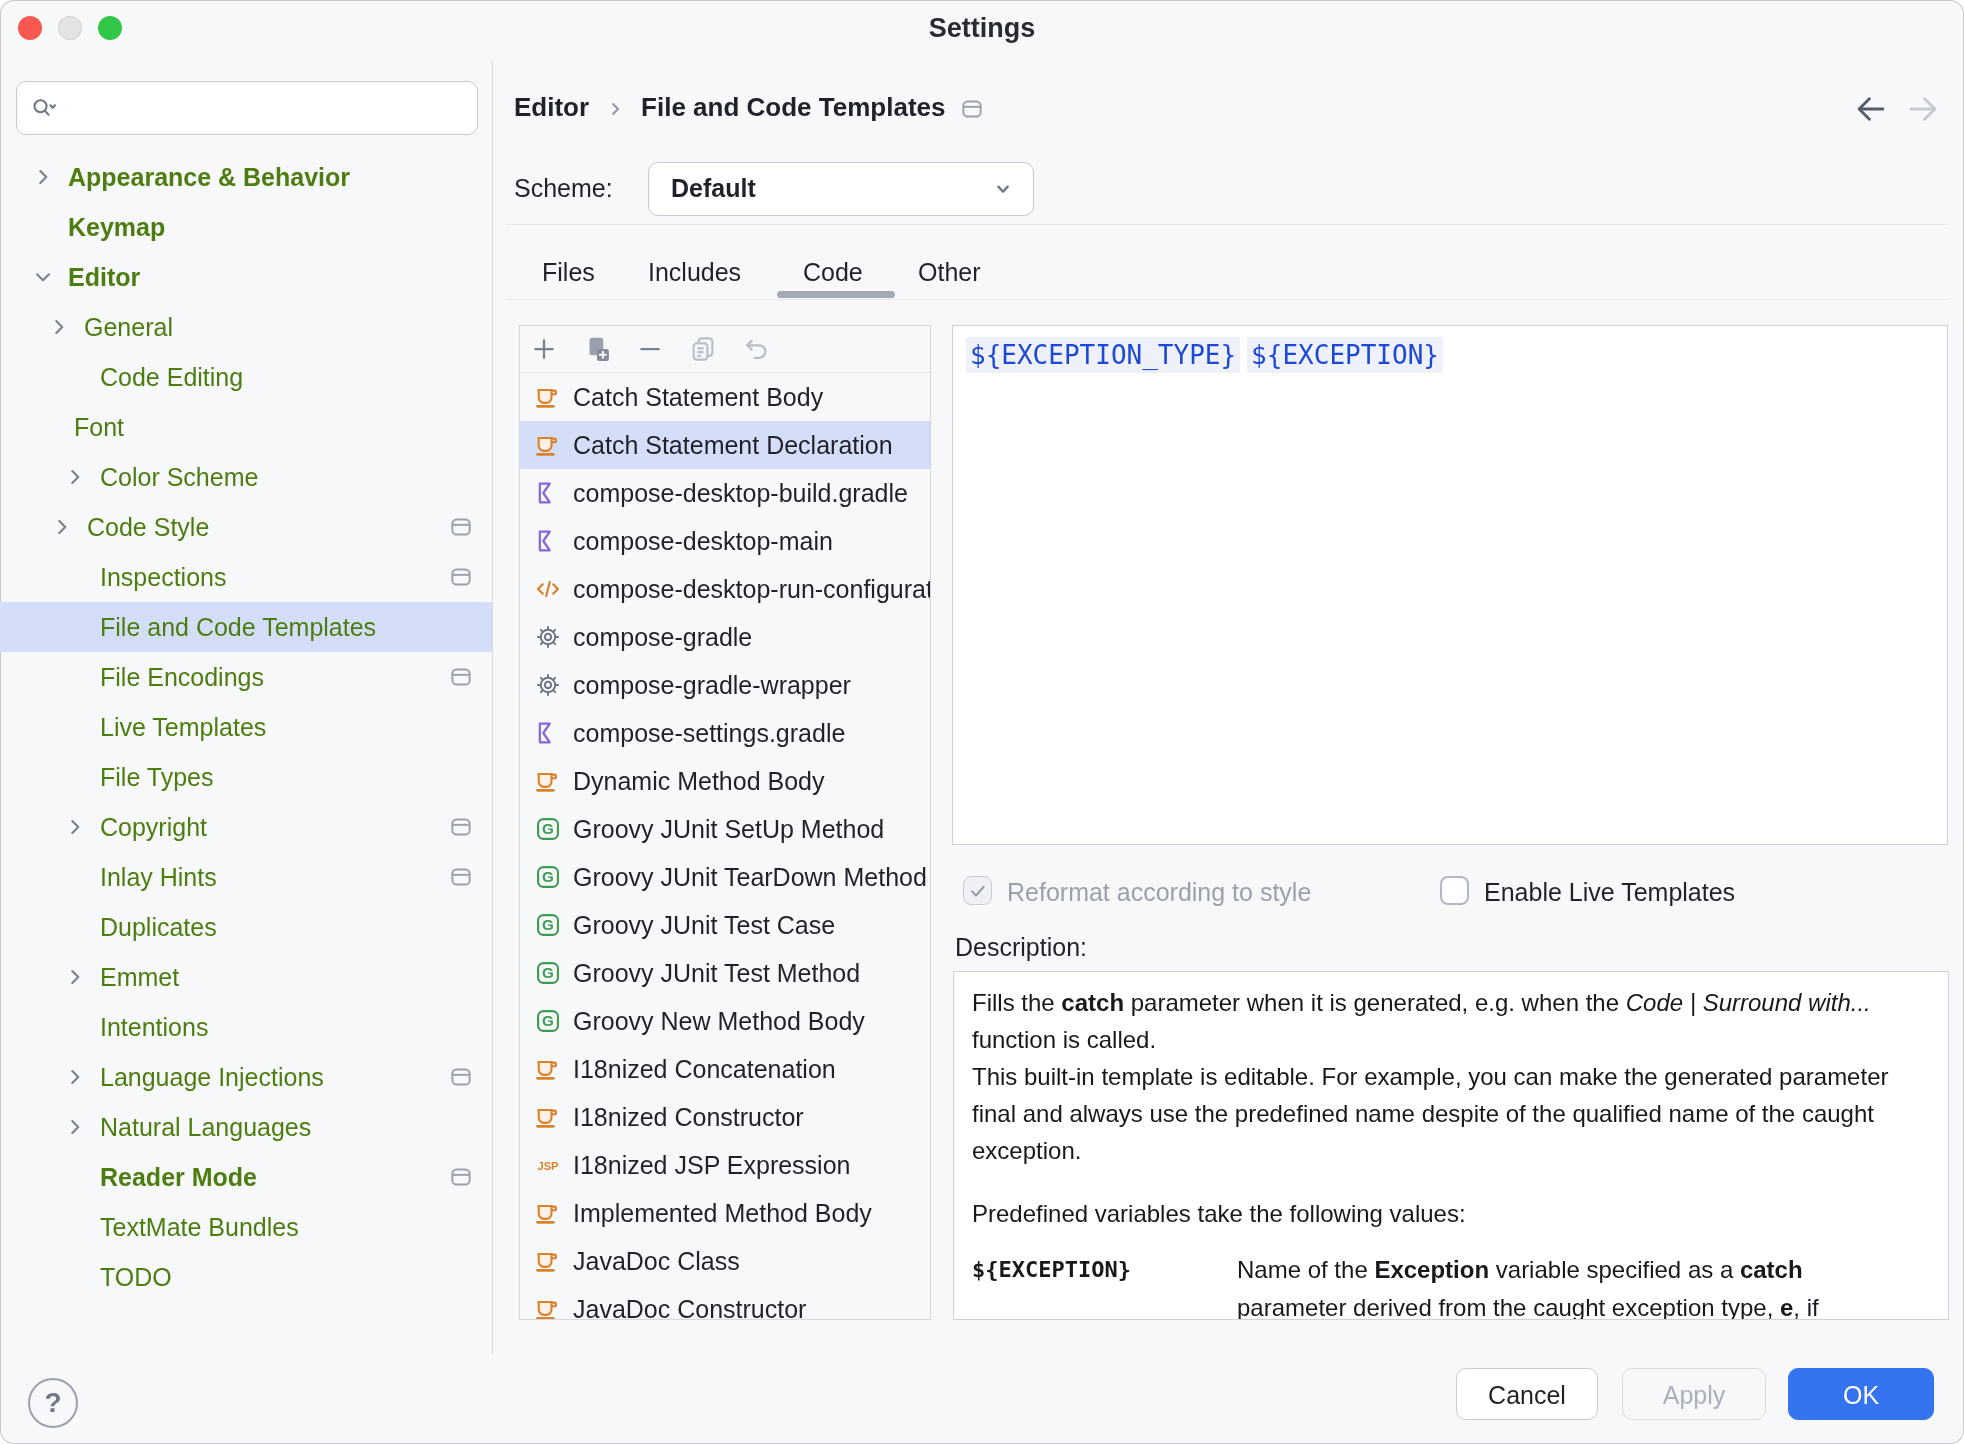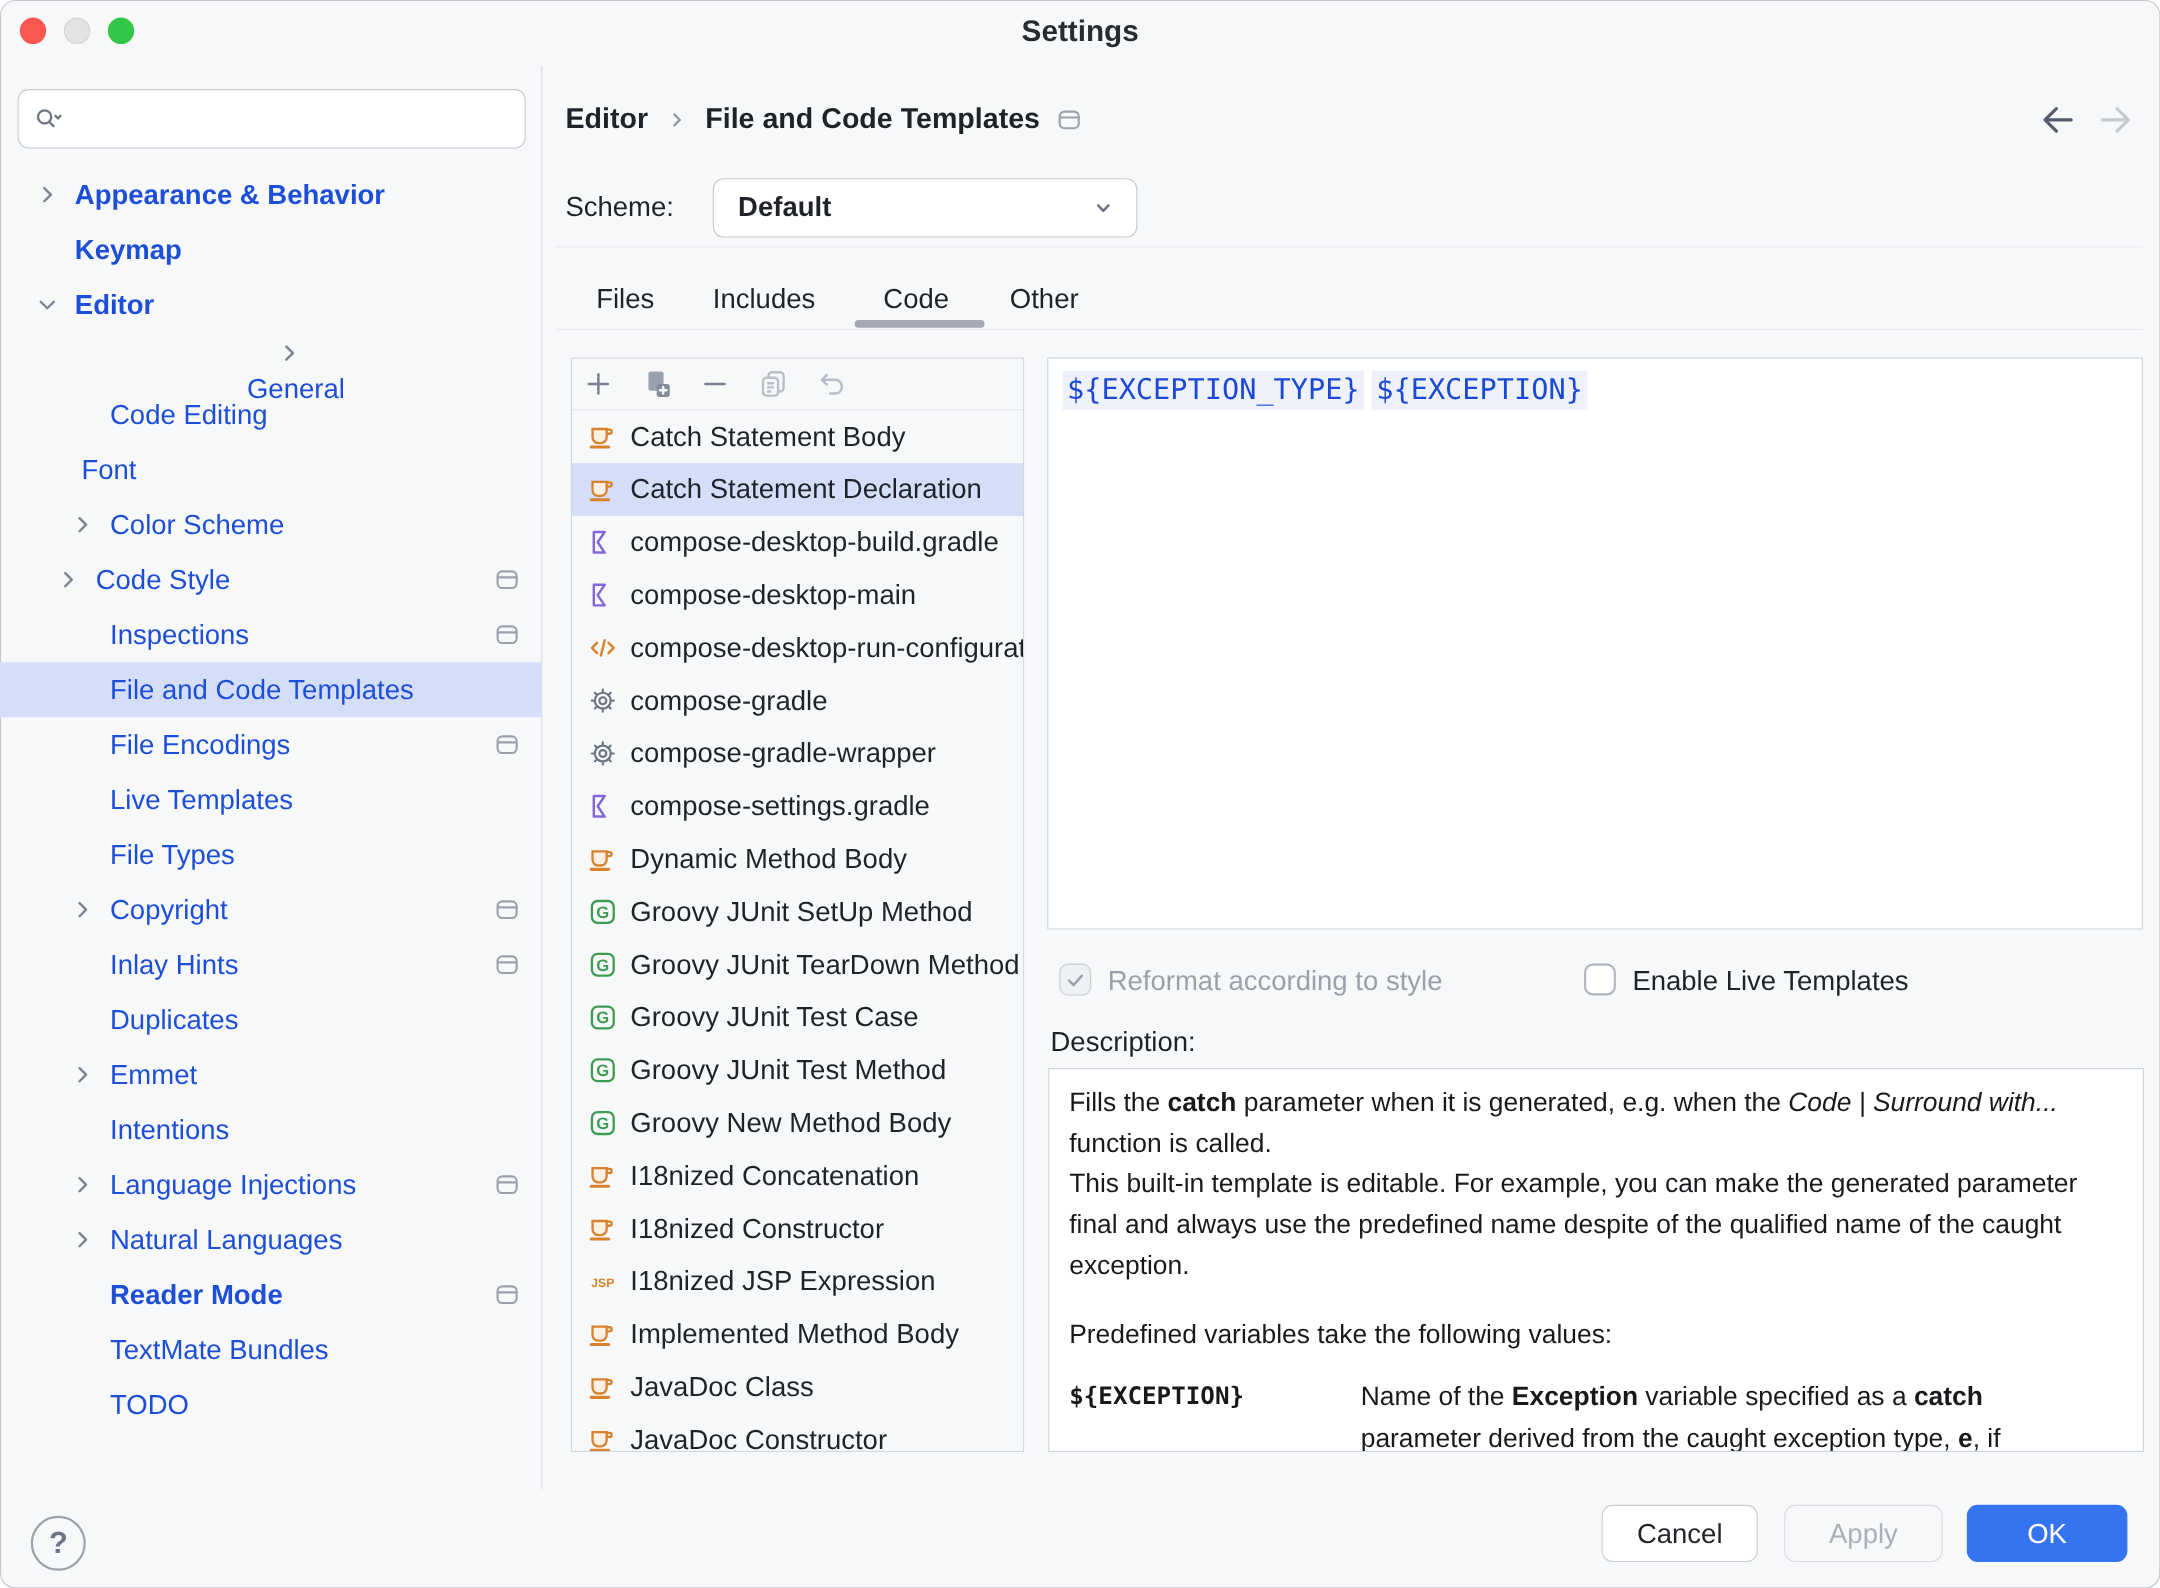--- a/index.html
+++ b/index.html
@@ -10,21 +10,21 @@
   .tl{position:absolute;top:16px;width:24px;height:24px;border-radius:50%;}
   #tl-close{left:18px;background:#f8584f;}
   #tl-min{left:58px;background:#e3e3e4;box-shadow:inset 0 0 0 1px #d4d4d6;}
   #tl-zoom{left:98px;background:#33c748;}
   #win-title{position:absolute;left:0;top:13px;width:100%;text-align:center;font-size:27px;font-weight:700;color:#282b30;}
   
   #search-box{position:absolute;left:16px;top:81px;width:460px;height:52px;background:#fff;border:1.5px solid #c7cad3;border-radius:10px;}
   #search-box .icn{position:absolute;left:12px;top:11px;}
   #search-input{position:absolute;left:52px;top:4px;width:395px;height:42px;border:none;outline:none;font-size:24px;background:transparent;color:#1f2228;}
   #tree{position:absolute;left:0;top:152px;width:492px;}
-  .tree-row{height:50px;display:flex;align-items:center;font-size:25px;color:#1d4ed8;cursor:default;}
+  .tree-row{height:50px;display:flex;align-items:center;font-size:25px;color:#4d7c0f;cursor:default;}
   .tree-row.bold{font-weight:700;}
   .tree-row.sel{background:#d5def8;}
   .chev{width:38px;height:28px;display:inline-flex;align-items:center;flex:0 0 38px;}
   .badge{margin-left:auto;margin-right:18px;display:inline-flex;}
   #divider-v{position:absolute;left:492px;top:60px;width:1px;height:1294px;background:#d8dade;}
   
   #breadcrumb{position:absolute;left:514px;top:86px;height:42px;display:flex;align-items:center;gap:14px;font-size:26px;font-weight:700;color:#1f2228;}
   #breadcrumb .icn{display:inline-flex;margin-top:3px;}
   #nav-back{position:absolute;left:1852px;top:90px;width:38px;height:38px;}
   #nav-fwd{position:absolute;left:1904px;top:90px;width:38px;height:38px;}
@@ -109,21 +109,21 @@
         <span class="tlabel">Keymap</span>
       </div>
       <div class="tree-row bold" style="padding-left: 30px;">
         <span class="chev">
           <svg width="26" height="26" viewBox="0 0 24 24" fill="none" stroke="#7b8290" stroke-width="2" stroke-linecap="round" stroke-linejoin="round">
             <path d="m6.5 9.5 5.5 5.5 5.5-5.5"></path>
           </svg>
         </span>
         <span class="tlabel">Editor</span>
       </div>
-      <div class="tree-row" style="padding-left: 46px; flex-direction: column;">
+      <div class="tree-row" style="padding-left: 46px;">
         <span class="chev">
           <svg width="26" height="26" viewBox="0 0 24 24" fill="none" stroke="#7b8290" stroke-width="2" stroke-linecap="round" stroke-linejoin="round">
             <path d="m9.5 6.5 5.5 5.5-5.5 5.5"></path>
           </svg>
         </span>
         <span class="tlabel">General</span>
       </div>
       <div class="tree-row" style="padding-left: 62px;">
         <span class="chev"></span>
         <span class="tlabel">Code Editing</span>

